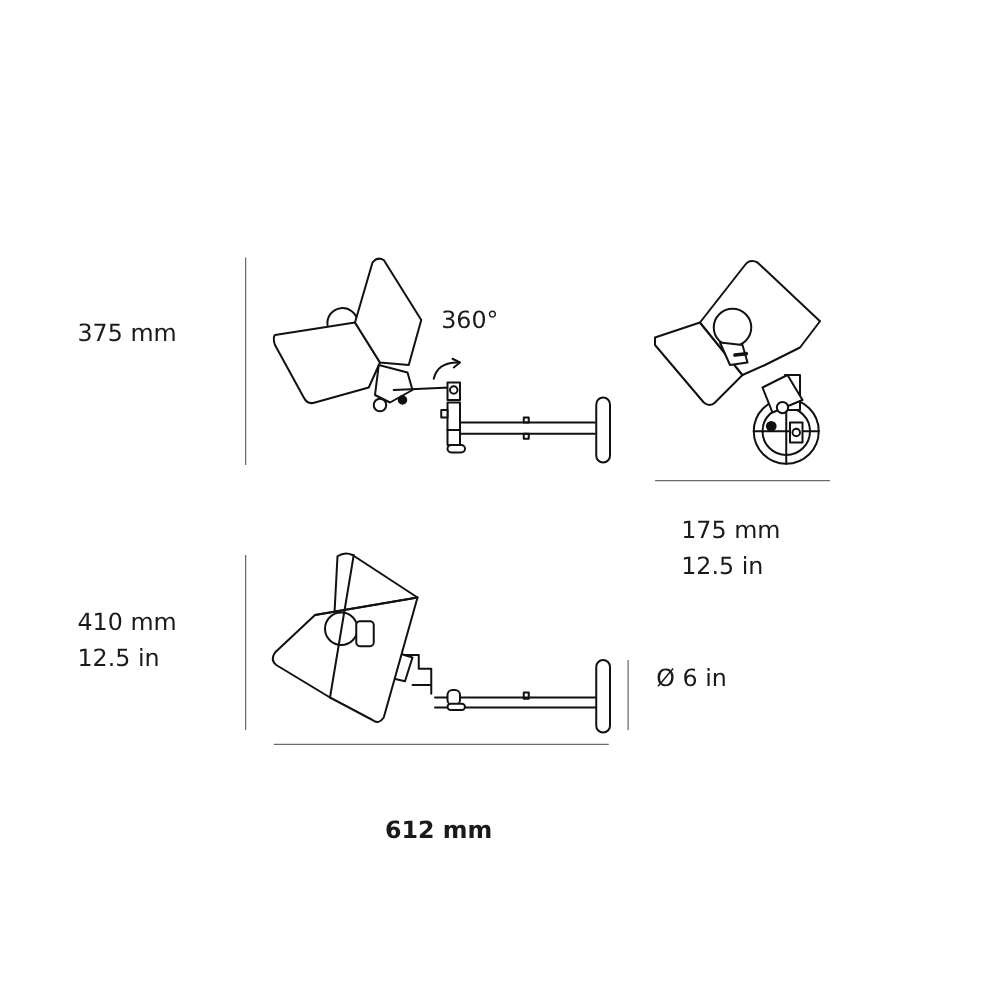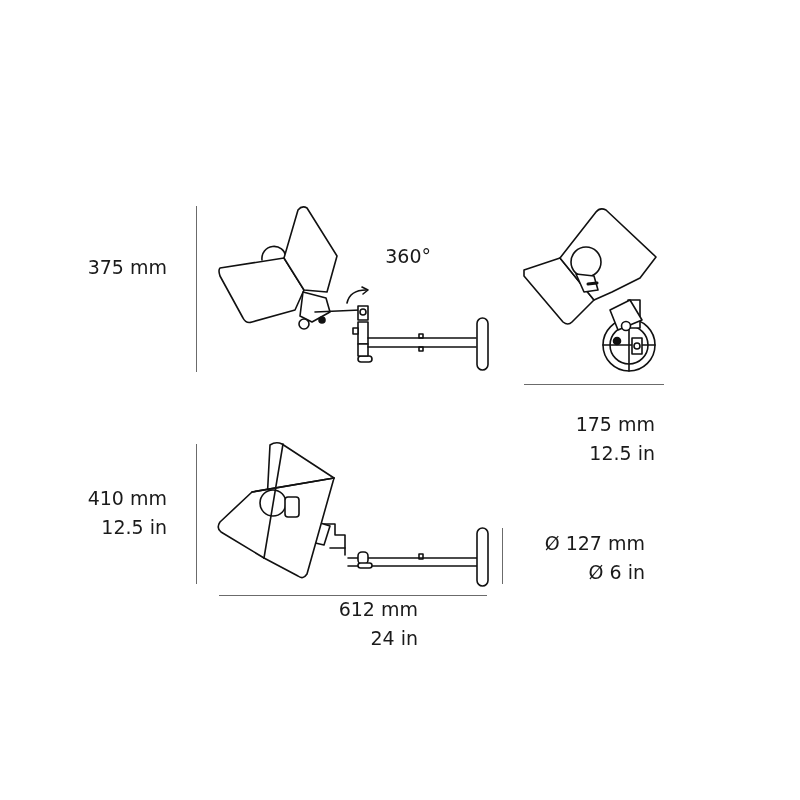--- a/index.html
+++ b/index.html
@@ -1,45 +1,43 @@
 <!DOCTYPE html>
 <html><head>
   <meta charset="utf-8">
   <style>
     html, body { margin:0; padding:0; background:#ffffff; }
     body { width:800px; height:800px; position:relative; overflow:hidden; font-family:"DejaVu Sans", sans-serif; color:#1a1a1a; }
-    .label { position:absolute; text-align:right; font-size:19px; line-height:29px; white-space:nowrap; }
+    .label { position:absolute; text-align:left; font-size:19px; line-height:29px; white-space:nowrap; }
     .label span { display:block; }
     .dimline { position:absolute; background:#6b6b6b; }
     svg.draw { position:absolute; left:0; top:0; }
   </style>
 </head>
 <body>
 
 <div class="label" style="left:62px; top:253px; width:105px;">
   <span>375 mm</span>
 </div>
-<div class="label" style="left:376px; top:242px; width:55px;">
+<div class="label" style="left:353px; top:242px; width:55px;">
   <span>360°</span>
 </div>
 <div class="label" style="left:545px; top:410px; width:110px;">
   <span>175 mm</span>
   <span>12.5 in</span>
 </div>
 <div class="label" style="left:62px; top:484px; width:105px;">
   <span>410 mm</span>
   <span>12.5 in</span>
 </div>
 <div class="label" style="left:525px; top:529px; width:120px;">
-  <span>Ø 127 mm</span>
   <span>Ø 6 in</span>
 </div>
-<div class="label" style="left:308px; top:595px; width:110px;">
+<div class="label" style="left:308px; top:650px; width:110px;font-weight:bold;">
   <span>612 mm</span>
-  <span>24 in</span>
 </div>
 
 <div class="dimline" style="left:196px; top:206px; width:1px; height:166px;"></div>
 <div class="dimline" style="left:524px; top:384px; width:140px; height:1px;"></div>
 <div class="dimline" style="left:196px; top:444px; width:1px; height:140px;"></div>
 <div class="dimline" style="left:502px; top:528px; width:1px; height:56px;"></div>
 <div class="dimline" style="left:219px; top:595px; width:268px; height:1px;"></div>
 
 <svg class="draw" width="800" height="800" viewBox="0 0 800 800" fill="none" stroke="#111" stroke-width="1.6" stroke-linejoin="round" stroke-linecap="round">
 

